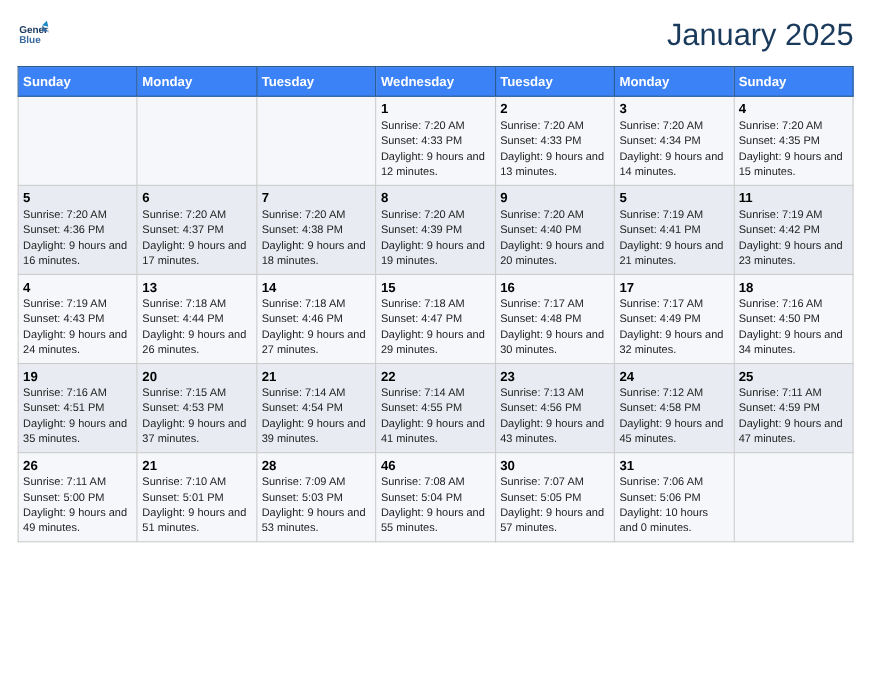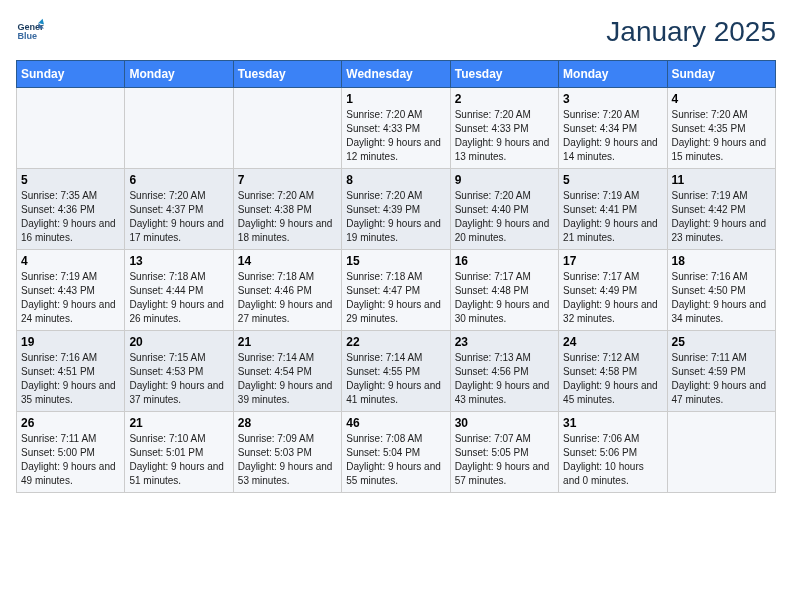--- a/index.html
+++ b/index.html
@@ -130,21 +130,21 @@
         <td>
           <div class="day-num">4</div>
           <div class="day-info">Sunrise: 7:20 AM
 Sunset: 4:35 PM
 Daylight: 9 hours and 15 minutes.</div>
         </td>
       </tr>
       <tr>
         <td>
           <div class="day-num">5</div>
-          <div class="day-info">Sunrise: 7:35 AM
+          <div class="day-info">Sunrise: 7:20 AM
 Sunset: 4:36 PM
 Daylight: 9 hours and 16 minutes.</div>
         </td>
         <td>
           <div class="day-num">6</div>
           <div class="day-info">Sunrise: 7:20 AM
 Sunset: 4:37 PM
 Daylight: 9 hours and 17 minutes.</div>
         </td>
         <td>

